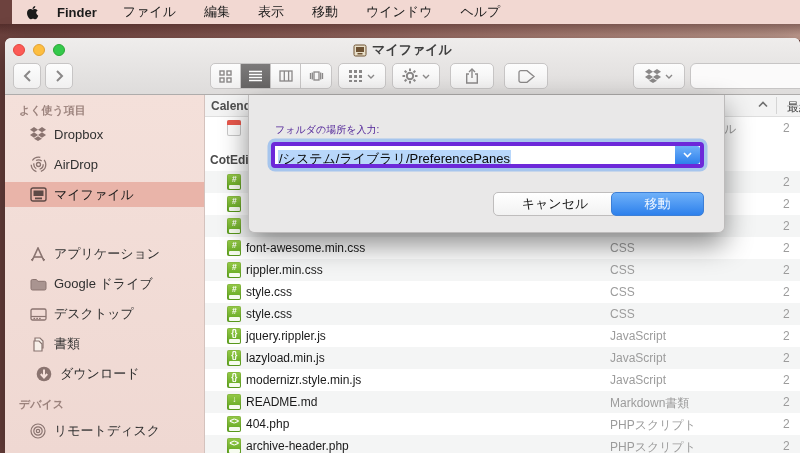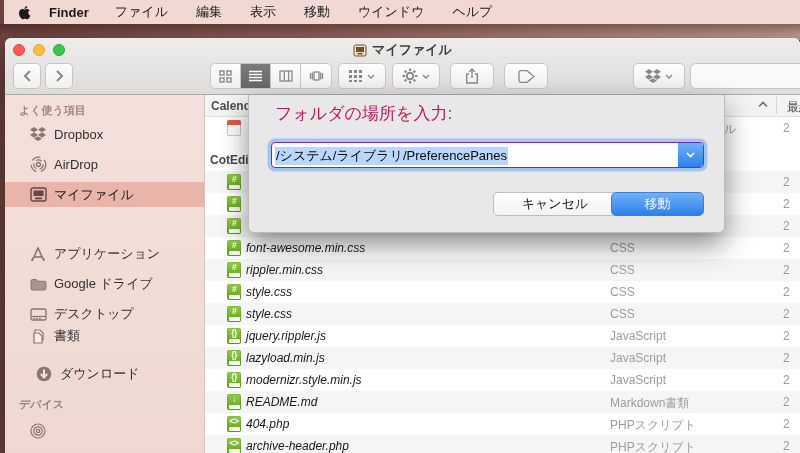--- a/index.html
+++ b/index.html
@@ -1,21 +1,21 @@
 <!DOCTYPE html>
 <html><head>
 <meta charset="utf-8">
 <style>
   * { margin:0; padding:0; box-sizing:border-box; }
   html,body { width:800px; height:453px; overflow:hidden; }
   body { font-family:"Liberation Sans","DejaVu Sans",sans-serif; }
   #screen { position:relative; width:800px; height:453px; overflow:hidden; background:#6d423e; }
 
   
-  .menubar { position:absolute; top:0; left:4px; right:0; height:24px; background:#f2d8d2;
+  .menubar { position:absolute; top:0; left:12px; right:0; height:24px; background:#f2d8d2;
              display:flex; align-items:center; color:#1b1b1b; font-size:13px; z-index:40; }
   .menubar .apple { margin:0 18px 0 14px; display:flex; align-items:center; }
   .menubar .mitem { margin-right:28px; white-space:nowrap; }
   .menubar .mitem.bold { font-weight:bold; margin-right:26px; }
 
   
   .wallpaper { position:absolute; top:24px; left:0; right:0; height:16px;
      background:linear-gradient(180deg, rgba(40,10,10,.35), rgba(0,0,0,0) 70%),
                 linear-gradient(90deg,#6d423e,#8d5f58 40%,#a87d73 70%,#bd988c); }
 
@@ -59,42 +59,42 @@
   .lheader { position:absolute; top:0; left:0; right:0; height:22px; background:#f3f3f3; border-bottom:1px solid #dedede;
              font-size:12px; color:#4a4a4a; }
   .lheader .gfrag { position:absolute; left:6px; top:4px; font-weight:600; color:#4f4f4f; }
   .lheader .sortarrow { position:absolute; left:553px; top:6px; }
   .lheader .coldiv { position:absolute; left:571px; top:2px; bottom:2px; width:1px; background:#d5d5d5; }
   .lheader .datehead { position:absolute; left:582px; top:4px; color:#4a4a4a; white-space:nowrap; }
   .row { position:absolute; left:0; right:0; height:22px; font-size:12px; color:#1a1a1a; }
   .row.alt { background:#f4f5f5; }
   .row.ghead { font-weight:600; color:#4a4a4a; }
   .row .gname { position:absolute; left:5px; top:4px; }
-  .row .fname { position:absolute; left:41px; top:4px; white-space:nowrap;font-style:italic; }
+  .row .fname { position:absolute; left:41px; top:4px; white-space:nowrap; }
   .row .fkind { position:absolute; left:405px; top:4px; color:#9c9c9c; white-space:nowrap; }
   .row .fkind.frag { left:519px; }
   .row .fdate { position:absolute; left:578px; top:4px; color:#9c9c9c; white-space:nowrap; }
 
   
   .ficon { position:absolute; left:22px; top:3px; width:14px; height:16px; border-radius:2px;
            background:linear-gradient(#95ca48,#5da31d); box-shadow:inset 0 0 0 .5px rgba(0,0,0,.15);
            display:flex; align-items:flex-start; justify-content:center; }
   .ficon i { font-style:normal; color:#fff; font-weight:700; font-size:8.5px; line-height:10px; letter-spacing:-.5px; }
   .ficon:after { content:""; position:absolute; left:1.5px; right:1.5px; bottom:1.5px; height:3.5px; background:#f6fbef;
                  border-radius:1px; }
   .ficon.ics { background:#fdfdfd; box-shadow:inset 0 0 0 1px #c9c9c9; }
   .ficon.ics:before { content:""; position:absolute; top:0; left:0; right:0; height:5px; background:#e8574b; border-radius:2px 2px 0 0; }
   .ficon.ics:after { display:none; }
 
   
   .sheet { position:absolute; left:248px; top:95px; width:477px; height:138px; background:#e9e8e8;
            border:1px solid #bdbbbb; border-top:none; border-radius:0 0 6px 6px;
            box-shadow:0 12px 28px rgba(0,0,0,.45); z-index:30; }
-  .sheet .prompt { position:absolute; left:26px; top:7px; font-size:17px; color:#be185d; }
-  .combo { position:absolute; left:22px; top:47px; width:433px; height:26px; background:#fff; border:1px solid #6d28d9;
+  .sheet .prompt { position:absolute; left:26px; top:28px; font-size:10px; color:#4c1d95; }
+  .combo { position:absolute; left:22px; top:47px; width:433px; height:26px; background:#fff; border:4px solid #6d28d9;
            border-radius:4px; box-shadow:0 0 0 3.5px rgba(112,168,240,.55); overflow:hidden; }
   .combo .ctext { position:absolute; left:3px; top:4px; font-size:13px; color:#0a0a0a; }
   .combo .ctext b { font-weight:400; background:#b8d7fb; padding:1px 1px 2px 1px; }
   .combo .cbtn { position:absolute; right:0; top:0; width:25px; bottom:0; background:linear-gradient(#6fb1f9,#2d80ec);
                  display:flex; align-items:center; justify-content:center; border-radius:0 3px 3px 0; }
   .dbtn { position:absolute; top:97px; height:24px; border-radius:5px; font-size:13px;
           display:flex; align-items:center; justify-content:center; }
   .dbtn.cancel { left:244px; width:124px; background:linear-gradient(#ffffff,#f2f2f2); border:1px solid #bfbdbd; color:#1a1a1a; }
   .dbtn.go { left:362px; width:93px; background:linear-gradient(#6fb1f9,#2d80ec); border:1px solid #3d7fd6; color:#f2f8ff; }
 
@@ -342,21 +342,21 @@
                 <g fill="#8a7470">
                   <rect x="3.5" y="9.8" width="1.6" height="1.2"></rect>
                   <rect x="6.3" y="9.8" width="1.6" height="1.2"></rect>
                   <rect x="9.1" y="9.8" width="1.6" height="1.2"></rect>
                 </g>
               </svg>
             </span>
           <span class="slabel">デスクトップ</span>
         </div>
 
-        <div class="sitem" style="top:229px;">
+        <div class="sitem" style="top:237px;">
           <span class="sicon">
               <svg width="15" height="15" viewBox="0 0 15 15">
                 <g fill="#f7efe9" stroke="#8a7470" stroke-width="1.2">
                   <path d="M4,1 H9 L12,4 V11 H4 z"></path>
                   <path d="M3,4 H8 L11,7 V14 H3 z"></path>
                 </g>
               </svg>
             </span>
           <span class="slabel">書類</span>
         </div>
@@ -379,20 +379,21 @@
         <div class="sitem" style="top:324px;">
           <span class="sicon">
               <svg width="16" height="16" viewBox="0 0 16 16">
                 <g fill="none" stroke="#8a7470" stroke-width="1.2">
                   <circle cx="8" cy="8" r="7"></circle>
                   <circle cx="8" cy="8" r="4.2"></circle>
                   <circle cx="8" cy="8" r="1.7"></circle>
                 </g>
               </svg>
             </span>
+          <span class="slabel">リモートディスク</span>
         </div>
       </div>
 
       <div class="content">
 
         <div class="lheader">
           <span class="gfrag">Calend</span>
           <span class="sortarrow">
             <svg width="10" height="7" viewBox="0 0 10 7">
                 <polyline points="1,5.5 5,1.5 9,5.5" fill="none" stroke="#6e6e6e" stroke-width="1.6"></polyline>

